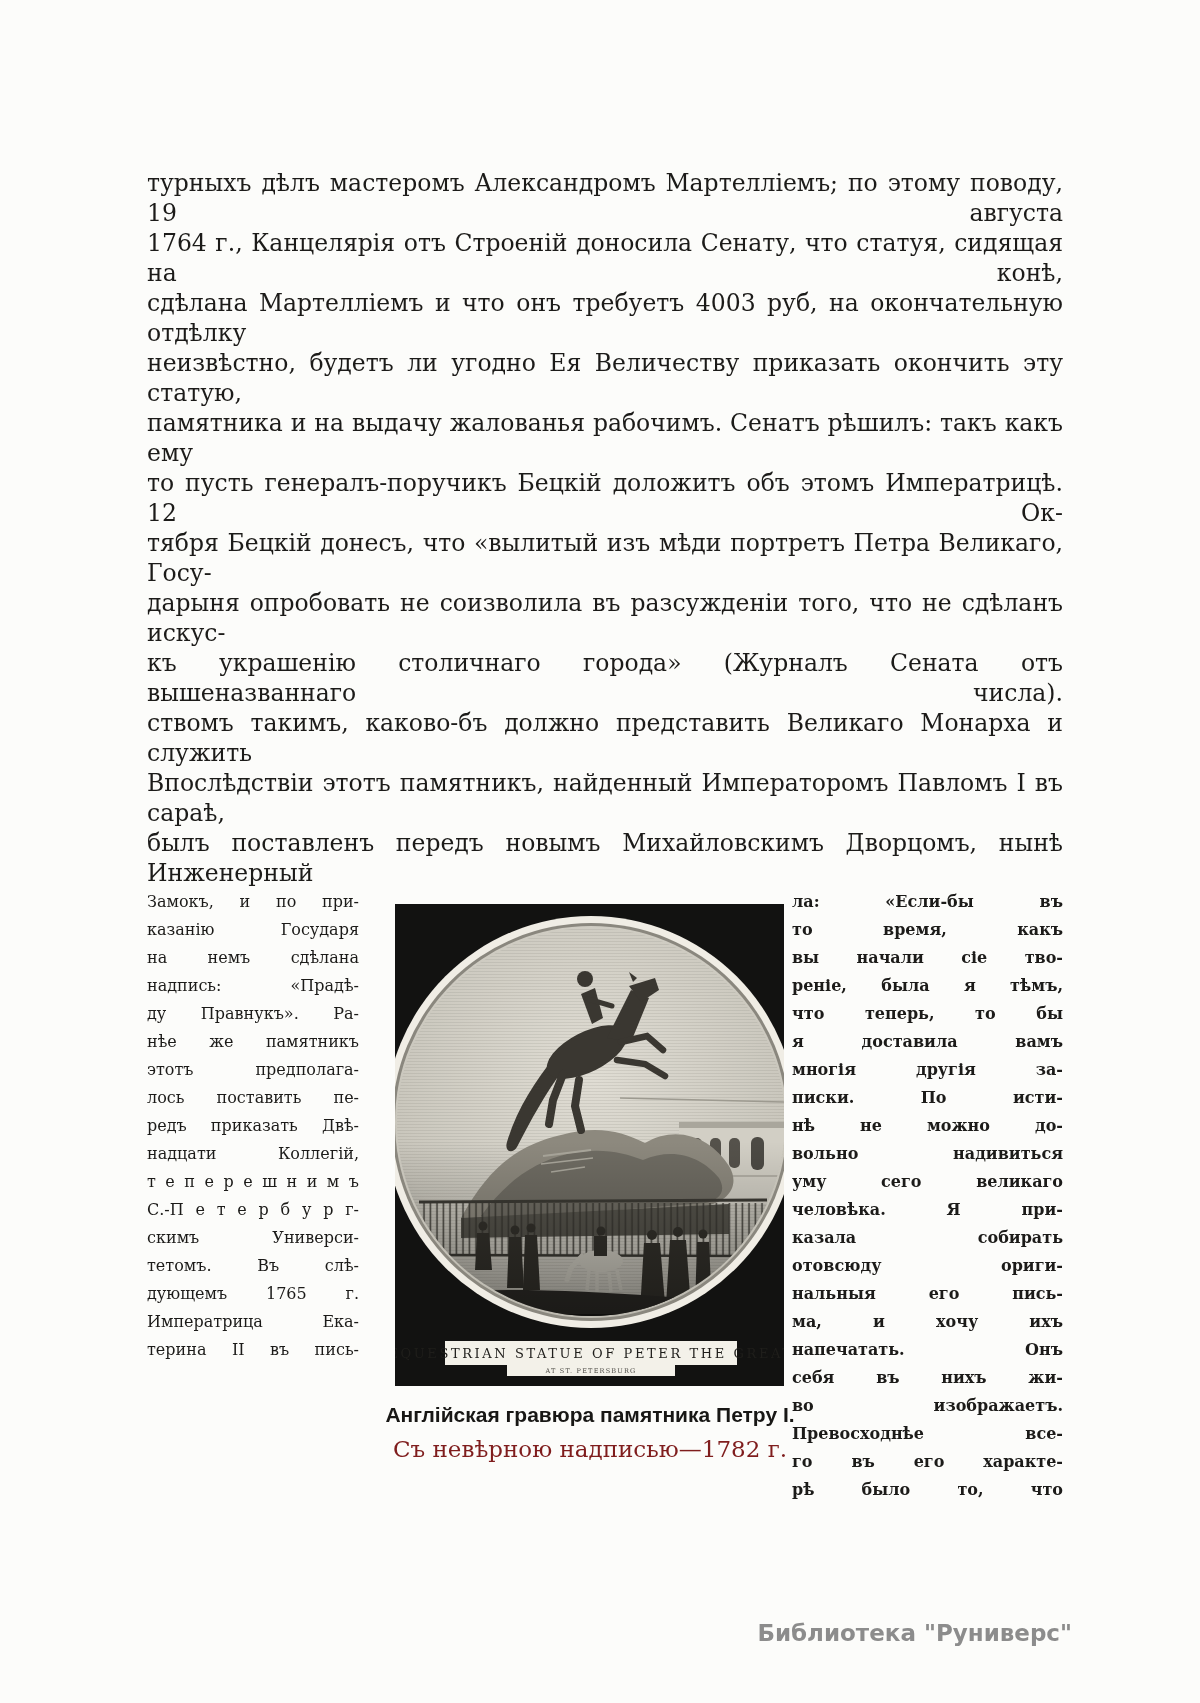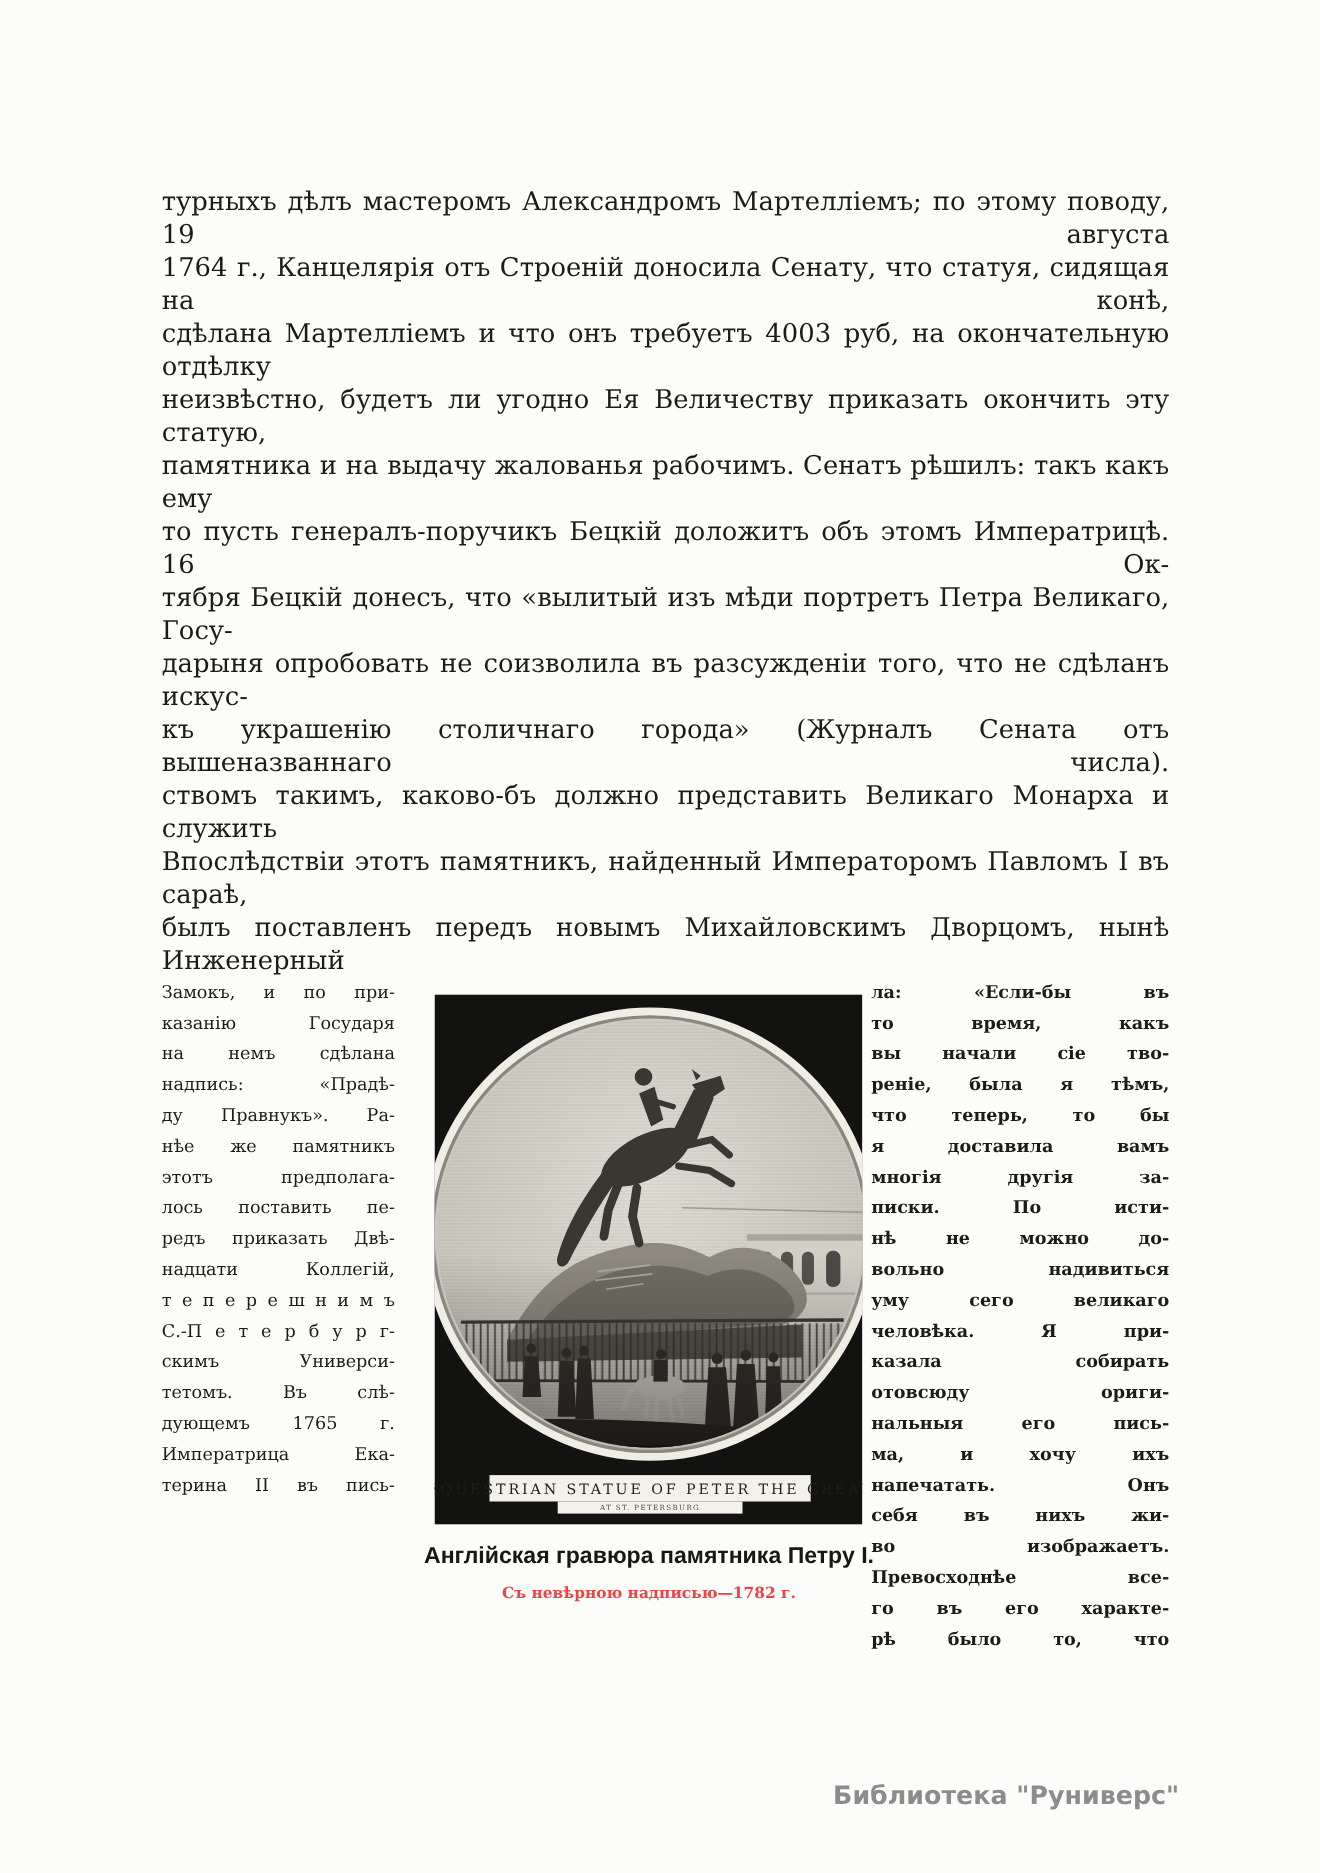--- a/index.html
+++ b/index.html
@@ -36,25 +36,24 @@
   .figure svg{display:block;}
   .caption{margin-top:16px;width:430px;margin-left:-20px;text-align:center;}
   .caption-title{
     font-family:Liberation Sans, sans-serif;
     font-weight:bold;
     font-size:21px;
     line-height:26px;
     color:#181715;
   }
   .caption-sub{
-    font-size:14px;
+    font-size:23px;
     line-height:26px;
     margin-top:8px;
-    color:#ef4444;
-    font-weight:bold;
+    color:#7f1d1d;
   }
   .watermark{
     position:absolute;
     top:1620px;right:128px;
     font-family:"DejaVu Sans", sans-serif;
     font-weight:bold;
     font-size:23px;
     color:#8c8c8c;
   }
   .eng-label-text{
@@ -73,21 +72,21 @@
 
 <div class="page">
   <div class="text-block">
 
     <div class="para">
         <div class="tline">турныхъ дѣлъ мастеромъ Александромъ Мартелліемъ; по этому поводу, 19 августа</div>
         <div class="tline">1764 г., Канцелярія отъ Строеній доносила Сенату, что статуя, сидящая на конѣ,</div>
         <div class="tline">сдѣлана Мартелліемъ и что онъ требуетъ 4003 руб, на окончательную отдѣлку</div>
         <div class="tline">неизвѣстно, будетъ ли угодно Ея Величеству приказать окончить эту статую,</div>
         <div class="tline">памятника и на выдачу жалованья рабочимъ. Сенатъ рѣшилъ: такъ какъ ему</div>
-        <div class="tline">то пусть генералъ-поручикъ Бецкій доложитъ объ этомъ Императрицѣ. 16 Ок-</div>
+        <div class="tline">то пусть генералъ-поручикъ Бецкій доложитъ объ этомъ Императрицѣ. 12 Ок-</div>
         <div class="tline">тября Бецкій донесъ, что «вылитый изъ мѣди портретъ Петра Великаго, Госу-</div>
         <div class="tline">дарыня опробовать не соизволила въ разсужденіи того, что не сдѣланъ искус-</div>
         <div class="tline">къ украшенію столичнаго города» (Журналъ Сената отъ вышеназваннаго числа).</div>
         <div class="tline">ствомъ такимъ, каково-бъ должно представить Великаго Монарха и служить</div>
         <div class="tline">Впослѣдствіи этотъ памятникъ, найденный Императоромъ Павломъ I въ сараѣ,</div>
         <div class="tline">былъ поставленъ передъ новымъ Михайловскимъ Дворцомъ, нынѣ Инженерный</div>
       </div>
 
     <div class="wrap-row">
       <div class="col-left">

